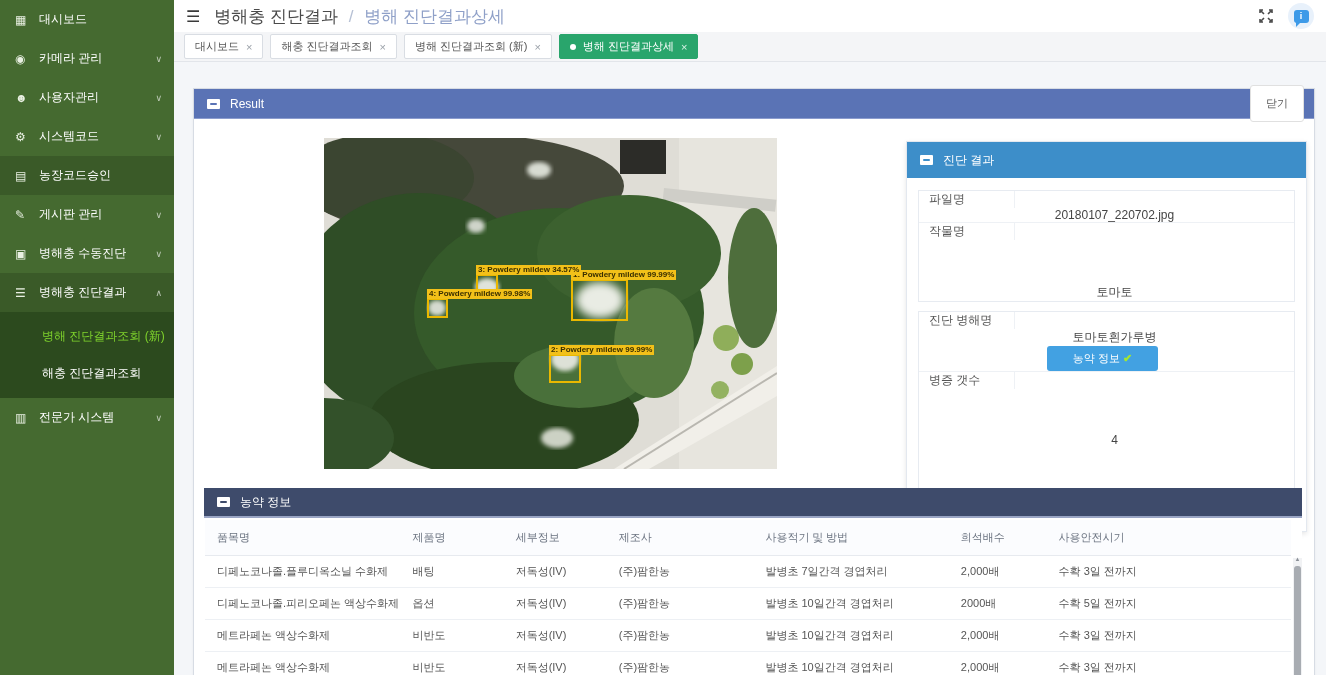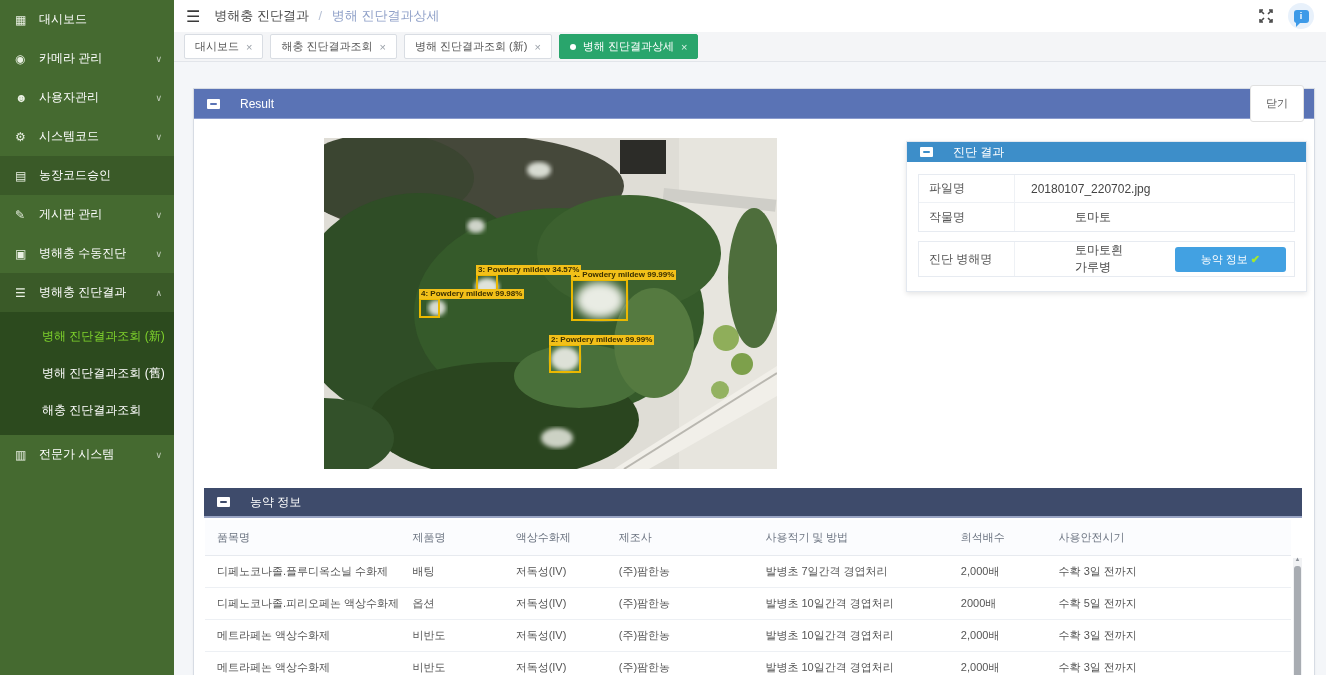--- a/index.html
+++ b/index.html
@@ -12,62 +12,62 @@
   .sb-ico { width:24px; font-size:12px; color:#e9f0e2; flex:0 0 24px; }
   .sb-label { flex:1; letter-spacing:0; }
   .sb-chev { font-size:9px; color:rgba(255,255,255,.65); }
   .sb-sub { background:#2c4a1e; padding:6px 0; }
   .sb-sub-item { height:37px; line-height:37px; padding-left:42px; font-size:12px; color:#fff; cursor:pointer; }
   .sb-sub-item.active { color:#7fd32c; }
 
   
   .topbar { position:absolute; left:174px; top:0; right:0; height:32px; background:#fff; display:flex; align-items:center; padding:0 12px; }
   .hamburger { font-size:16px; color:#3a3a3a; margin-right:14px; cursor:pointer; }
-  .breadcrumb { font-size:13px; color:#4a4a4a; }
+  .breadcrumb { font-size:17px; color:#4a4a4a; }
   .breadcrumb .sep { color:#b6c0d4; margin:0 6px; }
   .breadcrumb .page { color:#8fa0c8; }
   .topbar-right { margin-left:auto; display:flex; align-items:center; gap:14px; }
   .fs-icon { width:16px; height:16px; cursor:pointer; }
   .info-wrap { width:26px; height:26px; border-radius:50%; background:#e8f1fb; display:flex; align-items:center; justify-content:center; cursor:pointer; }
   .info-bubble { width:15px; height:13px; background:#3d9ae8; border-radius:3px; color:#fff; font-size:9px; font-weight:bold; text-align:center; line-height:13px; position:relative; }
   .info-bubble:after { content:''; position:absolute; left:2px; bottom:-4px; border:3px solid transparent; border-top-color:#3d9ae8; border-left-color:#3d9ae8; }
 
   
   .tabbar { position:absolute; left:174px; top:32px; right:0; height:30px; background:#f4f5f7; border-bottom:1px solid #e2e5ea; display:flex; align-items:center; padding:0 10px; gap:7px; }
   .tab { background:#fff; border:1px solid #d9dde3; border-radius:2px; font-size:11px; color:#555; padding:4px 10px; display:flex; align-items:center; gap:7px; cursor:pointer; white-space:nowrap; }
   .tab .x { color:#9aa0a8; font-size:11px; cursor:pointer; }
   .tab.active { background:#29a56c; border-color:#29a56c; color:#fff; }
   .tab.active .x { color:#d8f3e6; }
   .tab .dot { width:6px; height:6px; border-radius:50%; background:#fff; display:none; }
   .tab.active .dot { display:inline-block; }
 
   
   .content { position:absolute; left:174px; top:62px; right:0; bottom:0; padding:26px 11px 0 19px; }
   .result-panel { background:#fff; border:1px solid #d7dce4; box-shadow:0 1px 2px rgba(0,0,0,.06); height:640px; position:relative; }
-  .panel-head { height:30px; display:flex; align-items:center; padding:0 10px 0 13px; color:#fff; font-size:12px; gap:20px; }
+  .panel-head { height:30px; display:flex; align-items:center; padding:0 10px 0 13px; color:#fff; font-size:12px; gap:10px; }
   .result-head { background:#5a73b5; border-bottom:1px solid #8b9cce; }
   .box-icon { width:13px; height:10px; background:#fff; border-radius:1px; position:relative; flex:0 0 13px; }
   .box-icon:after { content:''; position:absolute; left:3px; right:3px; top:4px; height:2px; background:#5a73b5; border-radius:1px; }
   .diag-head .box-icon:after { background:#3d8ec9; }
   .pest-head .box-icon:after { background:#3e4b6b; }
   .close-btn { margin-left:auto; background:#fff; border:1px solid #e0e0e0; border-radius:3px; color:#555; font-size:11px; padding:10px 15px; cursor:pointer; }
   .result-body { position:relative; }
 
   
   .photo { position:absolute; left:130px; top:19px; width:453px; height:331px; background:#dfddd6; overflow:hidden; }
   .det-box { position:absolute; border:2px solid #eab800; }
   .det-label { position:absolute; bottom:100%; left:-2px; margin-bottom:1px; background:#f2c019; color:#3a2f00; font-size:8px; line-height:10px; padding:0 2px; white-space:nowrap; font-weight:bold; }
 
   
   .diag-card { position:absolute; left:712px; top:22px; right:7px; background:#fff; border:1px solid #e3e8ef; box-shadow:0 2px 5px rgba(0,0,0,.1); }
-  .diag-head { background:#3d8ec9; height:20px; }
+  .diag-head { background:#3d8ec9; height:36px; }
   .diag-body { padding:12px 11px 14px; }
   .diag-group { border:1px solid #e7ebf1; margin-bottom:9px; }
   .diag-group:last-child { margin-bottom:0; }
-  .diag-row { display:flex; align-items:center; min-height:28px; border-bottom:1px solid #eef1f5; font-size:12px; }
+  .diag-row { display:flex; align-items:center; min-height:28px; border-bottom:1px solid #eef1f5; font-size:12px;flex-direction:column; }
   .diag-row:last-child { border-bottom:none;gap:44px; }
   .diag-row .lbl { width:96px; padding-left:10px; color:#555; border-right:1px solid #eef1f5; align-self:stretch; display:flex; align-items:center; }
   .diag-row .val { flex:1; padding-left:16px; color:#444; }
   .diag-btn { background:#42a1e2; color:#fff; border:none; border-radius:3px; font-size:11px; padding:5px 26px; margin-right:8px; cursor:pointer; white-space:nowrap; }
   .diag-btn .chk { color:#a5e82f; font-weight:bold; margin-left:3px; }
 
   
   .pest-section { position:absolute; left:10px; right:12px; top:369px; }
   .pest-head { background:#3e4b6b; height:30px; border-bottom:2px solid #9aa5c4; }
   .pest-tbl-wrap { position:relative; background:#fff; padding:2px 1px 0; }
@@ -116,21 +116,20 @@
         <span class="sb-label">병해충 수동진단</span>
         <span class="sb-chev">∨</span>
       </div>
       <div class="sb-item hl">
         <span class="sb-ico">☰</span>
         <span class="sb-label">병해충 진단결과</span>
         <span class="sb-chev">∧</span>
       </div>
       <div class="sb-sub">
         <div class="sb-sub-item active">병해 진단결과조회 (新)</div>
-        <div class="sb-sub-item">병해 진단결과조회 (舊)</div>
         <div class="sb-sub-item">해충 진단결과조회</div>
       </div>
       <div class="sb-item">
         <span class="sb-ico">▥</span>
         <span class="sb-label">전문가 시스템</span>
         <span class="sb-chev">∨</span>
       </div>
     </div>
 </div>
 
@@ -221,27 +220,27 @@
           <ellipse cx="276" cy="162" rx="24" ry="18" fill="#e9ece4" filter="url(#blur1)"></ellipse>
           <ellipse cx="163" cy="149" rx="12" ry="9" fill="#dfe3da" filter="url(#blur2)"></ellipse>
           <ellipse cx="113" cy="170" rx="9" ry="8" fill="#d5dacf" filter="url(#blur2)"></ellipse>
           <ellipse cx="241" cy="221" rx="14" ry="12" fill="#dde1d7" filter="url(#blur2)"></ellipse>
           <ellipse cx="233" cy="300" rx="16" ry="10" fill="#ccd2c4" filter="url(#blur2)"></ellipse>
         </svg>
         <div>
             <div class="det-box" style="left: 247px; top: 141px; width: 57px; height: 42px;">
               <span class="det-label">1: Powdery mildew 99.99%</span>
             </div>
-            <div class="det-box" style="left: 225px; top: 206px; width: 32px; height: 29px;">
+            <div class="det-box" style="left: 225px; top: 216px; width: 32px; height: 29px;">
               <span class="det-label">2: Powdery mildew 99.99%</span>
             </div>
             <div class="det-box" style="left: 152px; top: 136px; width: 22px; height: 22px;">
               <span class="det-label">3: Powdery mildew 34.57%</span>
             </div>
-            <div class="det-box" style="left: 95px; top: 160px; width: 21px; height: 20px;">
+            <div class="det-box" style="left: 103px; top: 160px; width: 21px; height: 20px;">
               <span class="det-label">4: Powdery mildew 99.98%</span>
             </div>
           </div>
       </div>
 
       <div class="diag-card">
         <div class="panel-head diag-head">
           <span class="box-icon"></span>
           <span>진단 결과</span>
         </div>
@@ -254,20 +253,25 @@
               <div class="diag-row">
                 <span class="lbl">작물명</span>
                 <span class="val">토마토</span>
               </div>
             </div>
             <div class="diag-group">
               <div class="diag-row">
                 <span class="lbl">진단 병해명</span>
                 <span class="val">토마토흰가루병</span>
                 <button class="diag-btn">농약 정보<span class="chk">✔</span></button>
+              </div>
+              <div class="diag-row">
+                <span class="lbl">병증 갯수</span>
+                <span class="val">4</span>
+                <button class="diag-btn">병증 세부정보</button>
               </div>
             </div>
           </div>
       </div>
 
       <div class="pest-section">
         <div class="panel-head pest-head">
           <span class="box-icon"></span>
           <span>농약 정보</span>
         </div>
@@ -279,21 +283,21 @@
                 <col style="width: 9.5%;">
                 <col style="width: 13.5%;">
                 <col style="width: 18%;">
                 <col style="width: 9%;">
                 <col style="width: 22.5%;">
               </colgroup>
             <thead>
                 <tr>
                   <th>품목명</th>
                   <th>제품명</th>
-                  <th>액상수화제</th>
+                  <th>세부정보</th>
                   <th>제조사</th>
                   <th>사용적기 및 방법</th>
                   <th>희석배수</th>
                   <th>사용안전시기</th>
                 </tr>
               </thead>
             <tbody>
                 <tr>
                   <td>디페노코나졸.플루디옥소닐 수화제</td>
                   <td>배팅</td>

